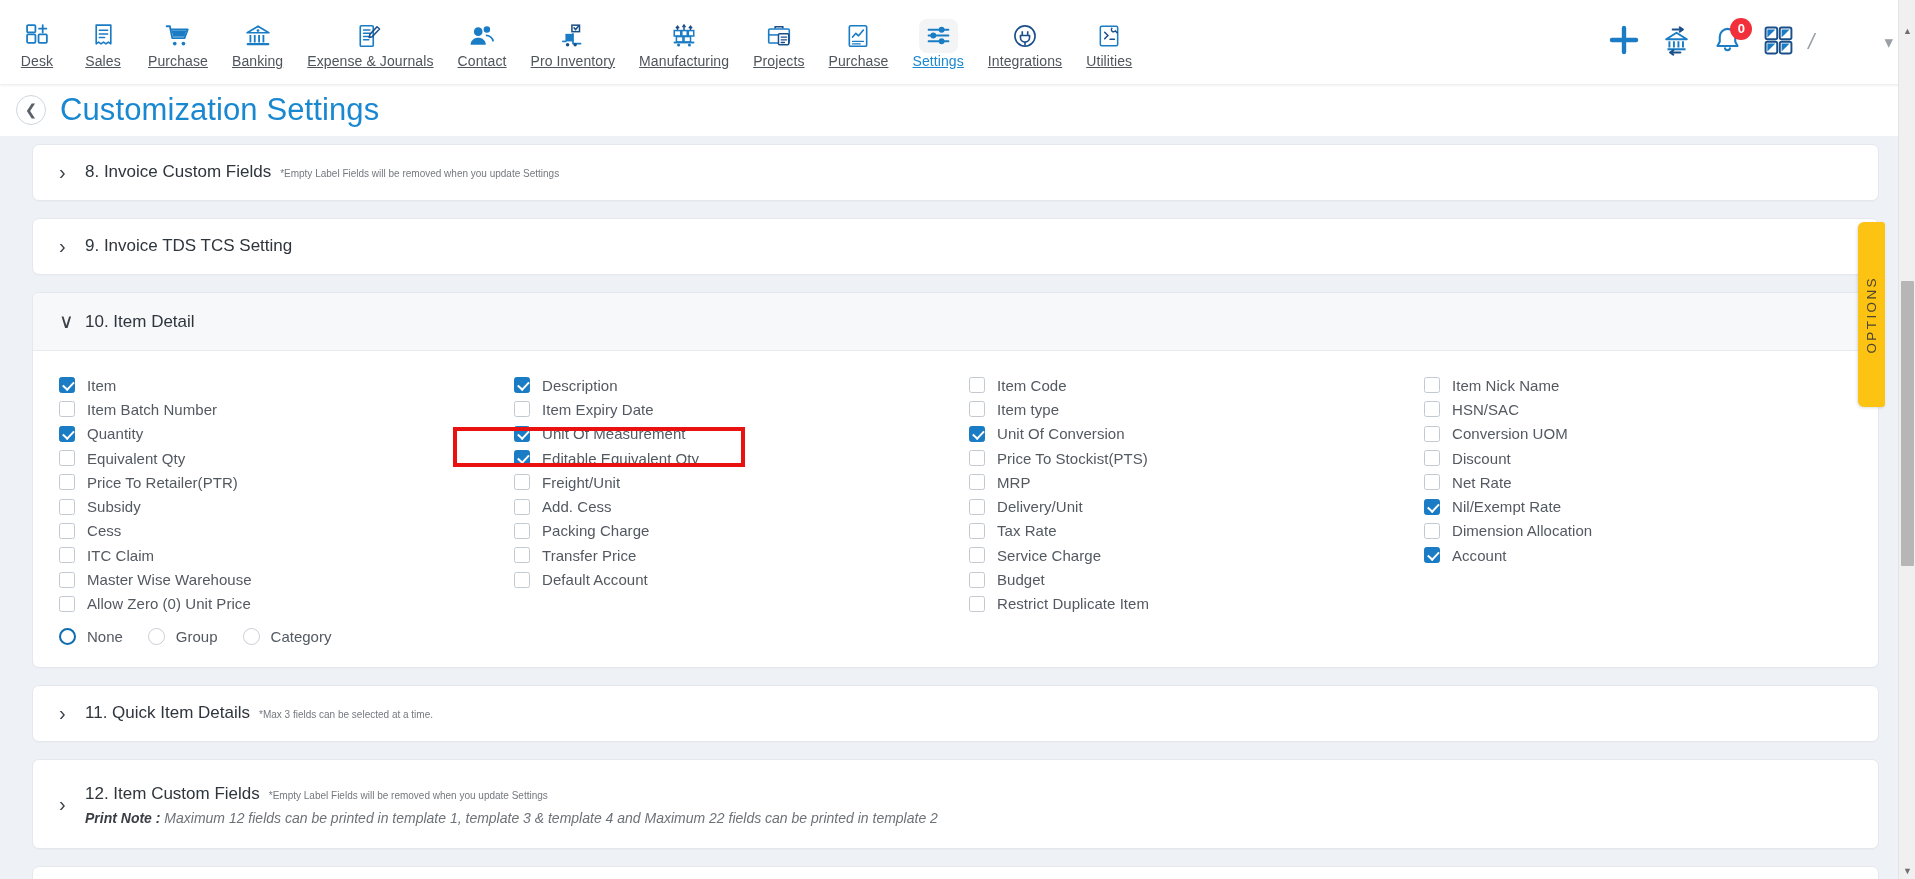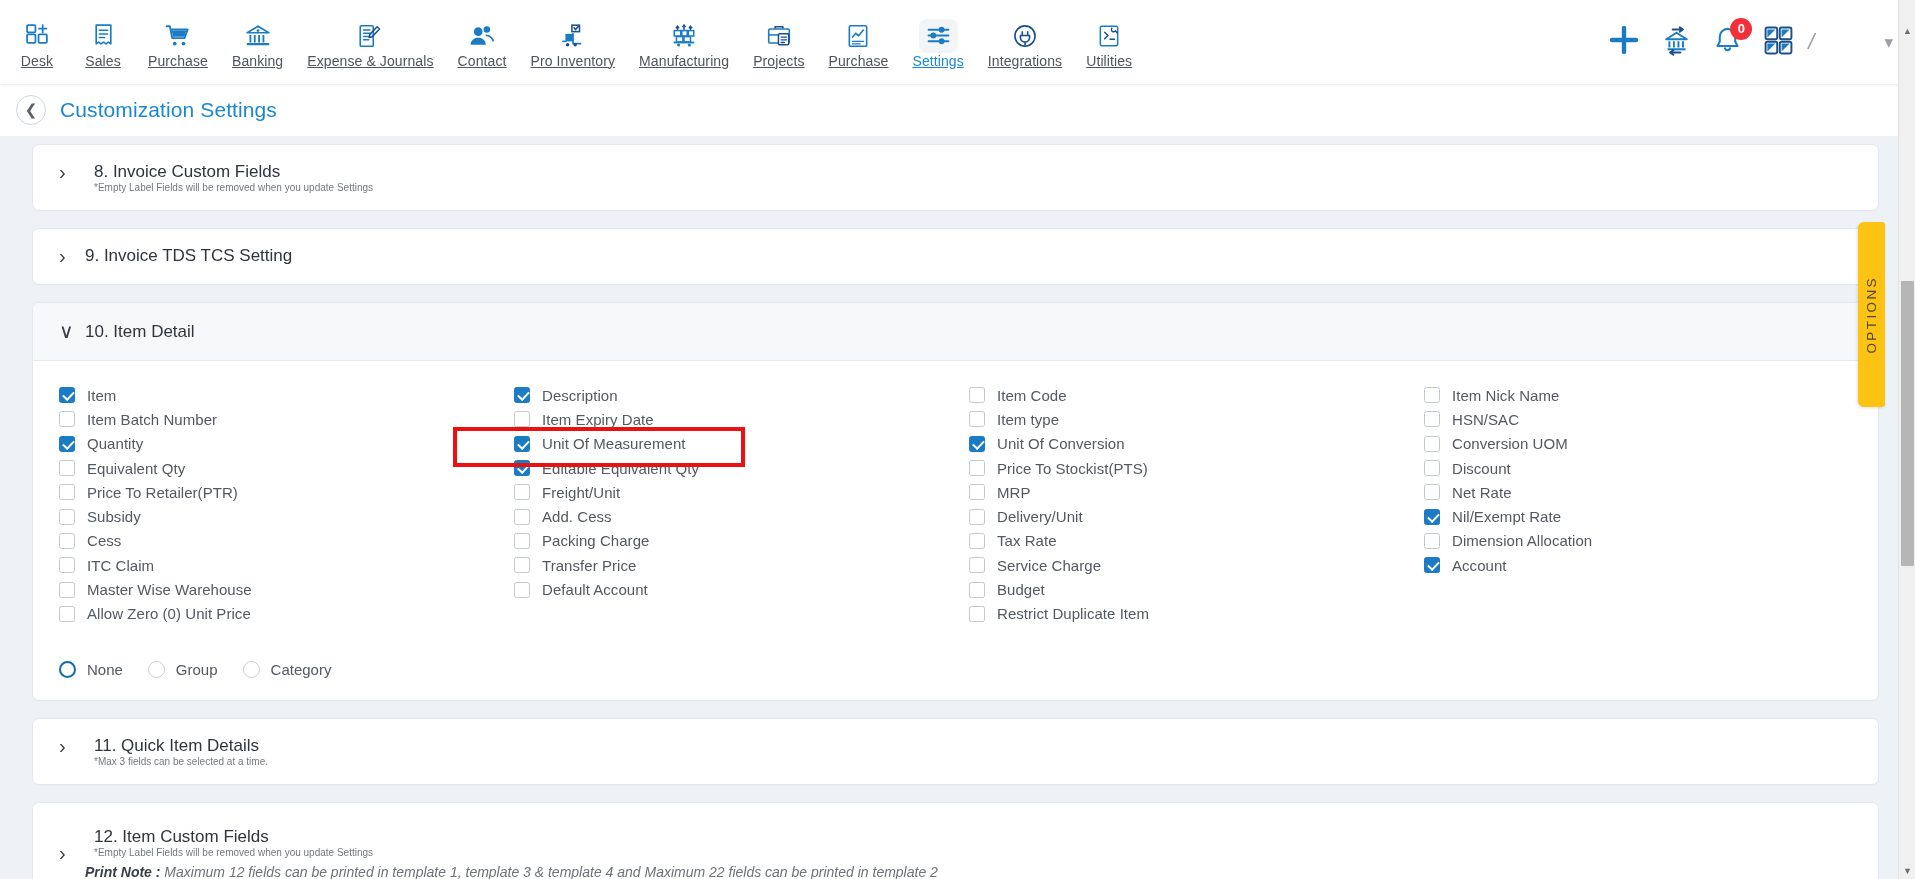--- a/index.html
+++ b/index.html
@@ -61,21 +61,21 @@
     border-bottom-right-radius: 14px;
     z-index: 30;
   }
   .back-btn {
     width: 30px; height: 30px; border-radius: 50%;
     border: 1.4px solid #cfd6de; background: #fff;
     display: flex; align-items: center; justify-content: center;
     cursor: pointer; color: #5a6169; font-size: 15px;
     margin-right: 14px;
   }
-  .page-title { color: #1a88d0; font-size: 21px; font-weight: 400; letter-spacing: .1px; }
+  .page-title { color: #1a88d0; font-size: 31px; font-weight: 400; letter-spacing: .1px; }
 
   
   .body-area {
     position: absolute; top: 136px; left: 0;
     width: 1915px; height: 743px;
     background: #eef2f7;
     overflow: hidden;
   }
   .scroll-inner { padding: 8px 36px 0 32px; }
 
@@ -90,21 +90,21 @@
   .sec-head {
     display: flex; align-items: flex-start;
     padding: 0 26px; cursor: pointer;
   }
   .caret {
     color: #3c4148; font-size: 20px; font-weight: 400;
     width: 26px; flex: 0 0 26px; line-height: 1.05;
     user-select: none;
   }
   .sec-titlewrap { display: flex; flex-direction: column; }
-  .sec-line { display: flex; align-items: baseline; flex-wrap: wrap; flex-direction: column; }
+  .sec-line { display: flex; align-items: baseline; flex-wrap: wrap; }
   .sec-title { font-size: 17px; color: #2f353c; font-weight: 400; }
   .sec-note {
     font-size: 10px; color: #74797f; margin-left: 9px;
   }
   .print-note { font-size: 14px; color: #6d7278; font-style: italic; margin-top: 6px; }
   .print-note b { color: #3a3f45; font-style: italic; font-weight: 700; }
 
   
   .card.expanded { padding: 0; }
   .expanded-head {
@@ -133,21 +133,21 @@
   .cb.on { background: #1a7cc4; border-color: #1a7cc4; }
   .cb.on:after {
     content: ""; position: absolute;
     left: 4.7px; top: 1.2px; width: 4.5px; height: 9px;
     border: solid #fff; border-width: 0 2px 2px 0;
     transform: rotate(43deg);
   }
   .cb-lbl { font-size: 15px; color: #535961; white-space: nowrap; letter-spacing: .05px; }
 
   .radios { display: flex; align-items: center; margin-top: 12px; }
-  .rb-row { display: flex; align-items: center; margin-right: 25px; cursor: pointer; margin-top: 23px; }
+  .rb-row { display: flex; align-items: center; margin-right: 25px; cursor: pointer; }
   .rb {
     width: 17px; height: 17px; flex: 0 0 17px;
     border: 1.8px solid #c9ced6; border-radius: 50%;
     background: #fff; margin-right: 11px; position: relative;
   }
   .rb.on { border: 2.4px solid #0e6cb0; }
   .rb-lbl { font-size: 15px; color: #535961; }
 
   
   .redbox {

